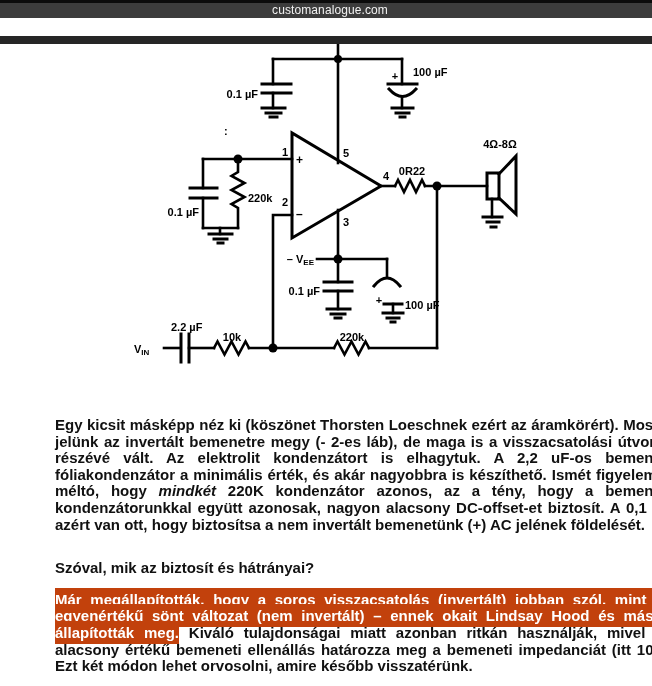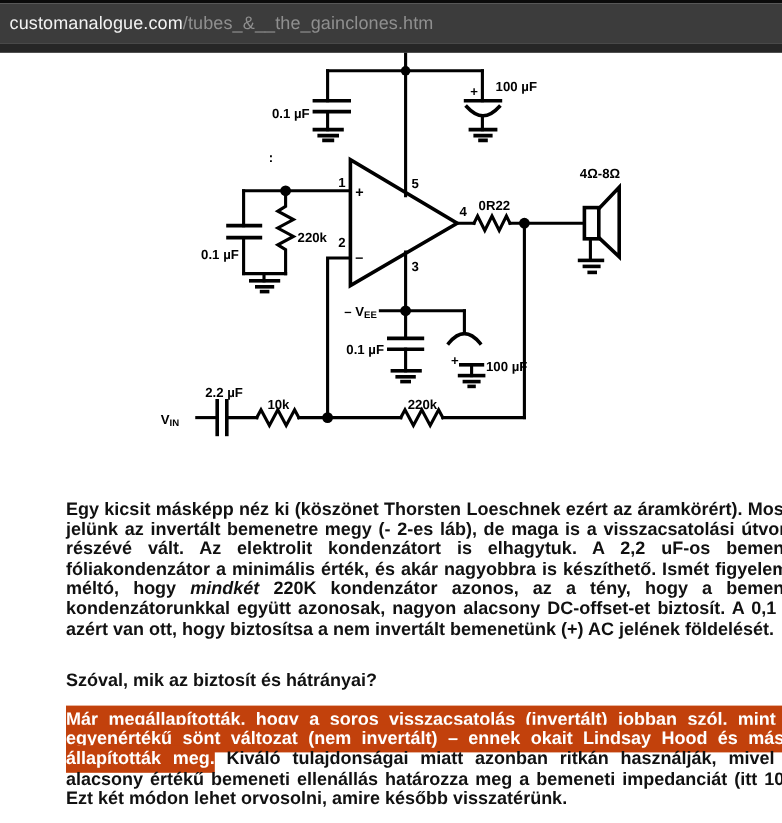--- a/index.html
+++ b/index.html
@@ -4,23 +4,23 @@
 <style>
   html,body { margin:0; padding:0; }
   body {
     width:652px; height:686px; overflow:hidden; position:relative;
     background:#ffffff;
     font-family:"Liberation Sans", sans-serif;
   }
   
   .addr-top-strip { position:absolute; top:0; left:0; width:652px; height:3px; background:#0b0b0b; }
   .addr-bar {
-    position:absolute; top:3px; left:0; width:652px; height:33px; background:#3c3c3c;
+    position:absolute; top:3px; left:0; width:652px; height:15px; background:#3c3c3c;
     display:flex; align-items:center; padding-left:8px; box-sizing:border-box;
-    font-size:15px; letter-spacing:0.1px;
+    font-size:12px; letter-spacing:0.1px;flex-direction:column;
   }
   .addr-domain { color:#f2f2f2; }
   .addr-path   { color:#8f8f8f; }
   .addr-bottom-strip { position:absolute; top:36px; left:0; width:652px; height:8px; background:#262626; }
 
   
   svg.schematic { position:absolute; top:44px; left:0; }
   svg.schematic .wire   { stroke:#000; stroke-width:2.6; fill:none; stroke-linecap:square; }
   svg.schematic .thick  { stroke:#000; stroke-width:3;   fill:none; stroke-linecap:square; }
   svg.schematic .dot    { fill:#000; stroke:none; }
@@ -37,21 +37,20 @@
   .article p.p2 { margin-top:27px; }
   .article p.p3 { margin-top:15px; }
   .hl { background:#c2410c; color:#ffffff; padding:3px 0; }
 </style>
 </head>
 <body>
 
 <div class="addr-top-strip"></div>
 <div class="addr-bar">
   <span class="addr-domain">customanalogue.com</span>
-    <span class="addr-path">/tubes_&amp;__the_gainclones.htm</span>
 </div>
 <div class="addr-bottom-strip"></div>
 
 <svg class="schematic" width="652" height="366" viewBox="0 0 652 366" xmlns="http://www.w3.org/2000/svg">
 
   <g>
     <line class="wire" x1="338" y1="0" x2="338" y2="119"></line>
     <line class="wire" x1="273" y1="15" x2="402" y2="15"></line>
     <circle class="dot" cx="338" cy="15" r="4"></circle>
   </g>

